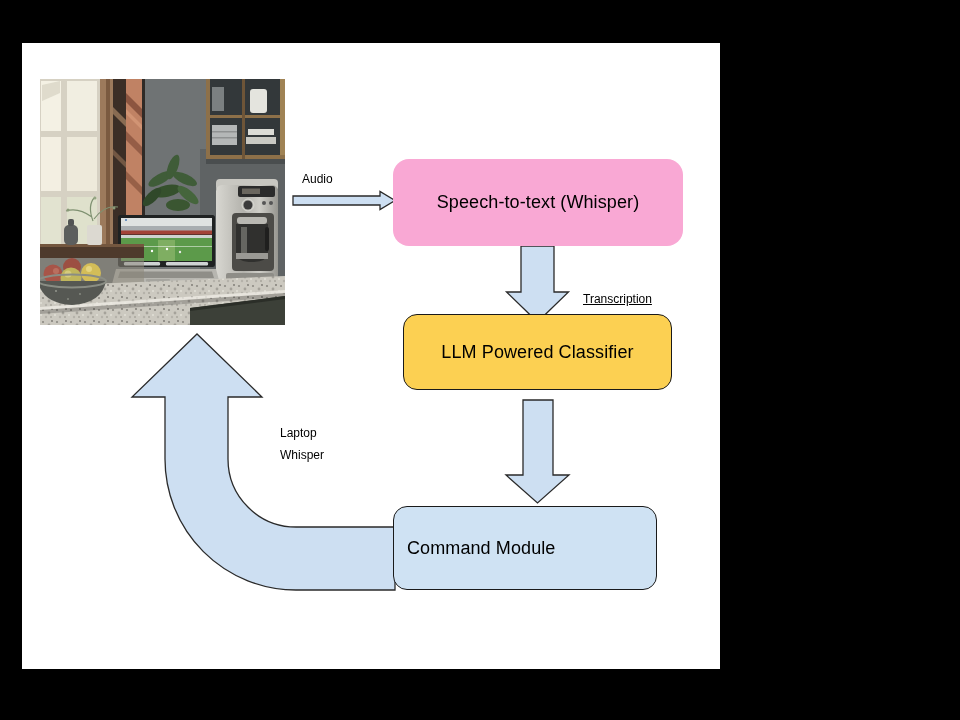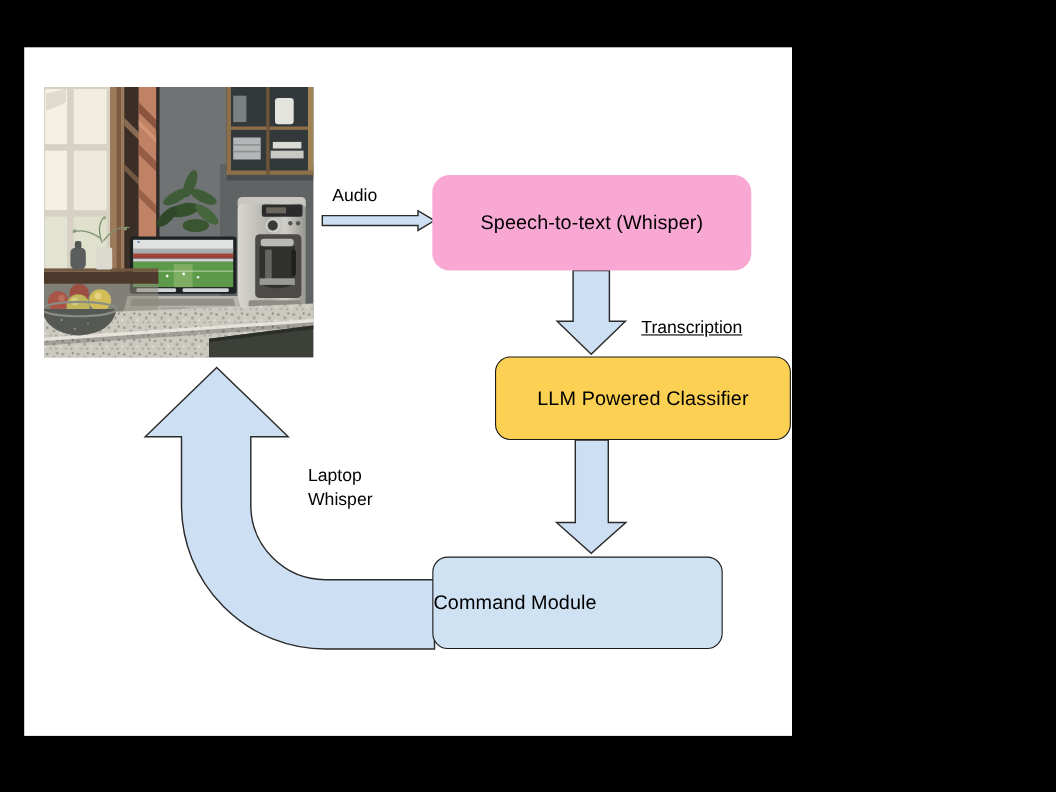--- a/index.html
+++ b/index.html
@@ -10,23 +10,23 @@
   #canvas{position:absolute;left:22px;top:43px;width:698px;height:626px;background:var(--slide-bg,#fff);}
   #arrows{position:absolute;left:0;top:0;width:960px;height:720px;z-index:2;}
   .arrow{fill:var(--arrow-fill,#cddff2);stroke:var(--arrow-stroke,#2a2a2a);stroke-width:1.3;}
   .photo{position:absolute;left:40px;top:79px;width:245px;height:246px;z-index:2;}
   .photo svg{display:block;width:100%;height:100%;}
   .node{
     position:absolute;display:flex;align-items:center;box-sizing:border-box;
     font-size:18px;color:var(--text,#000);z-index:3;letter-spacing:.1px;
   }
   .node-speech{left:393px;top:159px;width:290px;height:87px;border-radius:16px;justify-content:center;}
-  .node-llm{left:403px;top:324px;width:269px;height:76px;border-radius:14px;border:1.5px solid var(--node-border,#1a1a1a);justify-content:center;margin-left:47px;}
-  .node-command{left:393px;top:506px;width:264px;height:84px;border-radius:14px;border:1.5px solid var(--node-border,#1a1a1a);}
-  .flabel{position:absolute;font-size:16px;line-height:22px;color:var(--text,#000);z-index:3;white-space:nowrap;}
+  .node-llm{left:403px;top:314px;width:269px;height:76px;border-radius:14px;border:1.5px solid var(--node-border,#1a1a1a);justify-content:center;}
+  .node-command{left:393px;top:506px;width:264px;height:84px;border-radius:14px;border:1.5px solid var(--node-border,#1a1a1a);padding-left:13px;}
+  .flabel{position:absolute;font-size:12px;line-height:22px;color:var(--text,#000);z-index:3;white-space:nowrap;}
   #audio-label{left:302px;top:168px;}
   #transcription-label{left:583px;top:288px;text-decoration:underline;}
   #interest-label{left:583px;top:444px;}
   #laptop-commands-label{left:248px;top:422px;margin-left:32px;}
 </style>
 </head>
 <body>
 
 <div id="stage">
   <div id="canvas"></div>

